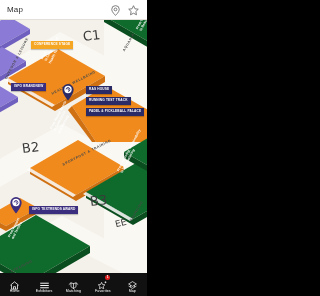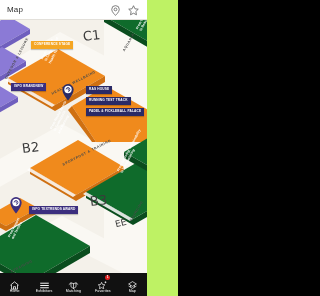--- a/index.html
+++ b/index.html
@@ -5,24 +5,24 @@
   html, body {
     margin: 0;
     padding: 0;
     background: #000;
   }
   body {
     font-family: "Liberation Sans", sans-serif;
   }
   #app {
     position: relative;
-    width: 178px;
+    width: 147px;
     height: 296px;
     overflow: hidden;
-    background: #bef264;
+    background: #ffffff;
   }
 
   
   #header {
     position: absolute;
     left: 0; top: 0;
     width: 147px;
     height: 20px;
     background: #ffffff;
     border-bottom: 1px solid #e3e0da;

